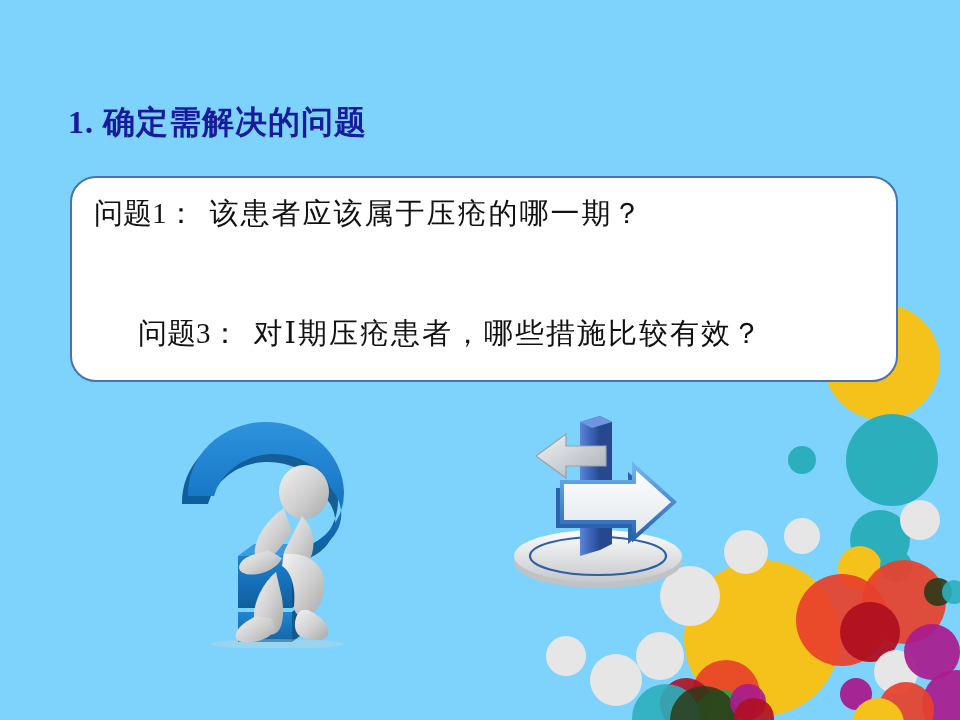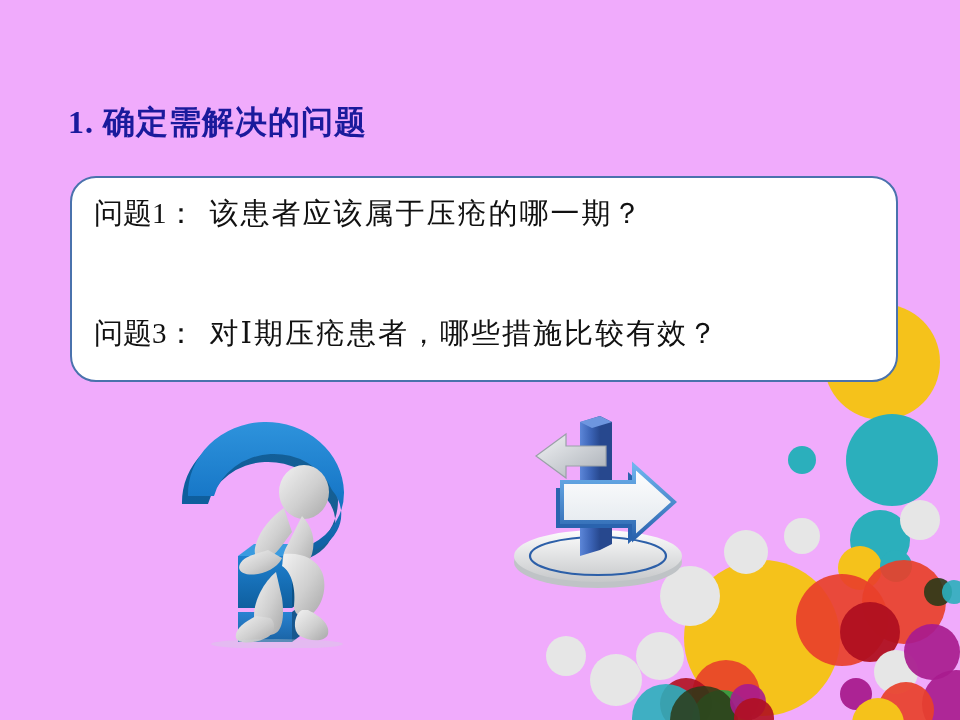--- a/index.html
+++ b/index.html
@@ -60,21 +60,21 @@
     left: 22px;
     font-size: 29px;
     color: #111111;
     white-space: nowrap;
     font-family: "Liberation Serif", "DejaVu Serif", serif;
   }
   .q-line .q-label { letter-spacing: 0px; }
   .q-line .q-body  { margin-left: 14px; letter-spacing: 2px; }
   #q1 { top: 16px; }
   #q2 { top: 76px; }
-  #q3 { top: 136px; }
+  #q3 { top: 136px; margin-left: 44px; }
 
   
   #art-question {
     position: absolute;
     left: 172px;
     top: 404px;
     width: 214px;
     height: 244px;
   }
   #art-question svg { display:block; width:100%; height:100%; }
@@ -85,21 +85,21 @@
     left: 494px;
     top: 404px;
     width: 210px;
     height: 190px;
   }
   #art-signpost svg { display:block; width:100%; height:100%; }
 </style>
 </head>
 <body>
 
-<div id="slide" style="background: #f0abfc;">
+<div id="slide" style="background: #7dd3fc;">
 
   <div id="decor">
     <svg viewBox="0 0 420 420" xmlns="http://www.w3.org/2000/svg">
       <g id="decor-circles">
           <circle cx="342" cy="62" r="58" fill="#F5C21B" opacity="1"></circle>
           <circle cx="352" cy="160" r="46" fill="#2BAFBC" opacity="1"></circle>
           <circle cx="340" cy="240" r="30" fill="#2BAFBC" opacity="1"></circle>
           <circle cx="262" cy="160" r="14" fill="#2BAFBC" opacity="1"></circle>
           <circle cx="320" cy="268" r="22" fill="#F5C21B" opacity="1"></circle>
           <circle cx="356" cy="266" r="16" fill="#2BAFBC" opacity="1"></circle>

